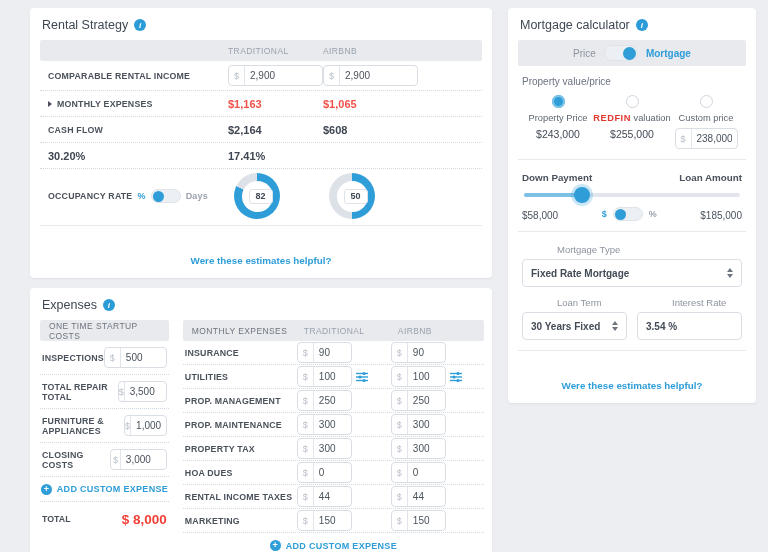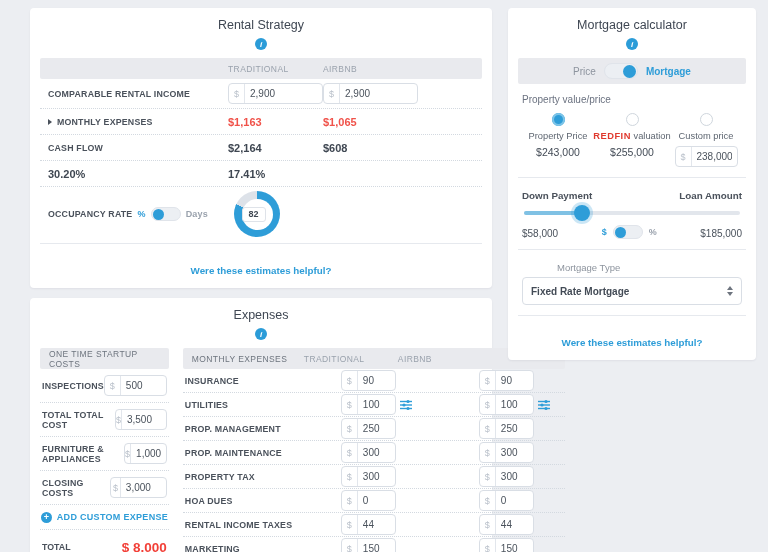--- a/index.html
+++ b/index.html
@@ -12,21 +12,21 @@
   }
   .page { display:flex; gap:16px; padding:8px 12px 8px 30px; }
   .col-left { width:462px; display:flex; flex-direction:column; gap:10px; }
   .col-right { width:248px; }
   .card {
     background:#ffffff;
     border-radius:4px;
     box-shadow:0 1px 2px rgba(60,70,90,.08);
     padding:8px 10px 10px 10px;
   }
-  .card-title-row { display:flex; align-items:center; gap:6px; padding:2px 2px 8px 2px;flex-direction:column; }
+  .card-title-row { display:flex; align-items:center; gap:6px; padding:2px 2px 8px 2px; }
   .card-title { font-size:12.5px; color:#3f4753; }
   .info-icon {
     width:12px; height:12px; border-radius:50%;
     background:#2b9cd8; color:#fff;
     font-size:8px; font-weight:bold; font-style:italic;
     display:inline-flex; align-items:center; justify-content:center;
     flex:0 0 auto;
   }
   .gray-bar { background:#e9eaee; border-radius:2px; }
 
@@ -56,40 +56,40 @@
 
   .toggle { position:relative; width:30px; height:14px; background:#eceff3; border:1px solid #e0e4ea; border-radius:8px; flex:0 0 auto; cursor:pointer; }
   .toggle .knob { position:absolute; top:1px; width:11px; height:11px; border-radius:50%; background:#2e9dd8; }
   .toggle .knob.left { left:1px; }
   .toggle .knob.right { right:1px; }
   .toggle-lbl { font-size:9px; font-weight:bold; color:#9aa2ad; }
   .toggle-lbl.on { color:#2e9dd8; }
 
   .occ-row { height:54px; border-bottom:none; }
   .donut { width:46px; height:46px; border-radius:50%; display:flex; align-items:center; justify-content:center; margin-left:6px; }
-  .donut-hole { width:31px; height:31px; border-radius:50%; background:#fff; display:flex; align-items:center; justify-content:flex-start; }
+  .donut-hole { width:31px; height:31px; border-radius:50%; background:#fff; display:flex; align-items:center; justify-content:flex-end; }
   .donut-val {
     min-width:24px; height:15px; border:1px solid #dfe3e9; border-radius:3px;
     font-size:9px; font-weight:bold; color:#3f4752;
     display:flex; align-items:center; justify-content:center; padding:0 2px;
   }
-  .card-footer { border-top:1px solid #e6e9ee; margin-top:2px; padding-top:16px; text-align:center; }
+  .card-footer { border-top:1px solid #e6e9ee; margin-top:2px; padding-top:24px; text-align:center; }
   .link { color:#2e9dd8; font-size:9.8px; font-weight:bold; text-decoration:none; cursor:pointer; }
 
   
   .exp-body { display:flex; gap:14px; }
   .exp-left { width:230px; display:flex; flex-direction:column; }
   .exp-right { flex:1; }
   .exp-h { height:21px; display:flex; align-items:center; padding:0 9px; font-size:8.5px; letter-spacing:.4px; color:#6d747e; }
   .exp-h-grid, .exp-row-grid { display:grid; grid-template-columns:112px 94px 86px; align-items:center; }
   .exp-h-grid { height:21px; padding:0 0 0 9px; font-size:8.5px; letter-spacing:.4px; }
   .exp-h-grid .c1 { color:#6d747e; }
   .exp-h-grid .c2 { color:#9aa2ad; }
   .startup-row { display:flex; align-items:center; justify-content:flex-end; min-height:34px; border-bottom:1px dotted #d3d9e0; padding:0 2px; }
-  .exp-row { min-height:24px; border-bottom:1px dotted #d3d9e0; padding-left:2px;gap:44px; }
+  .exp-row { min-height:24px; border-bottom:1px dotted #d3d9e0; padding-left:2px; }
   .exp-label { font-size:8.8px; font-weight:bold; color:#4a515b; letter-spacing:.2px; }
   .cellflex { display:flex; align-items:center; gap:4px; }
   .sliders-icon { width:12px; height:12px; flex:0 0 auto; cursor:pointer; }
   .add-row { display:flex; align-items:center; justify-content:center; gap:5px; min-height:25px; border-bottom:1px dotted #d3d9e0; cursor:pointer; }
   .add-row.noline { border-bottom:none; }
   .plus-icon { width:11px; height:11px; border-radius:50%; background:#2e9dd8; color:#fff; font-size:9px; font-weight:bold; display:inline-flex; align-items:center; justify-content:center; line-height:1; }
   .add-lbl { color:#2e9dd8; font-size:9px; font-weight:bold; letter-spacing:.3px; }
   .total-row { display:flex; align-items:center; justify-content:space-between; min-height:34px; padding:0 2px; }
   .total-lbl { font-size:8.8px; font-weight:bold; color:#4a515b; }
   .total-val { color:#f23f37; font-weight:bold; font-size:13.5px; }
@@ -188,20 +188,27 @@
             </span>
           <span class="toggle-lbl">Days</span>
         </span>
         <span>
           <span class="donut" style="display: inline-flex; background: conic-gradient(rgb(46, 157, 216) 82%, rgb(221, 226, 233) 0deg);">
             <span class="donut-hole">
               <span class="donut-val">82</span>
             </span>
           </span>
         </span>
+        <span>
+          <span class="donut" style="display: inline-flex; background: conic-gradient(rgb(46, 157, 216) 50%, rgb(221, 226, 233) 0deg);">
+            <span class="donut-hole">
+              <span class="donut-val">50</span>
+            </span>
+          </span>
+        </span>
       </div>
 
       <div class="card-footer">
         <a class="link">Were these estimates helpful?</a>
       </div>
     </div>
 
     <div class="card">
       <div class="card-title-row">
         <span class="card-title">Expenses</span>
@@ -214,21 +221,21 @@
           <div class="gray-bar exp-h">ONE TIME STARTUP COSTS</div>
 
           <div class="startup-row">
             <span class="exp-label">INSPECTIONS</span>
             <span class="money-input">
               <span class="cur">$</span>
               <input value="500" style="">
             </span>
           </div>
           <div class="startup-row">
-            <span class="exp-label">TOTAL TOTAL COST</span>
+            <span class="exp-label">TOTAL REPAIR TOTAL</span>
             <span class="money-input">
               <span class="cur">$</span>
               <input value="3,500" style="">
             </span>
           </div>
           <div class="startup-row">
             <span class="exp-label">FURNITURE &amp; APPLIANCES</span>
             <span class="money-input">
               <span class="cur">$</span>
               <input value="1,000" style="">
@@ -492,19 +499,37 @@
         <div class="field-label">Mortgage Type</div>
         <div class="select-box">
           <span>Fixed Rate Mortgage</span>
           <span class="updown">
               <span class="up"></span>
               <span class="dn"></span>
             </span>
         </div>
       </div>
 
+      <div class="mc-section mc-two-col" style="padding-top:2px;">
+        <div>
+          <div class="field-label">Loan Term</div>
+          <div class="select-box">
+            <span>30 Years Fixed</span>
+            <span class="updown">
+                <span class="up"></span>
+                <span class="dn"></span>
+              </span>
+          </div>
+        </div>
+        <div>
+          <div class="field-label">Interest Rate</div>
+          <div class="text-box">
+            <input value="3.54 %" style="">
+          </div>
+        </div>
+      </div>
 
       <div class="card-footer">
         <a class="link">Were these estimates helpful?</a>
       </div>
     </div>
   </div>
 </div>
 
 </body></html>

